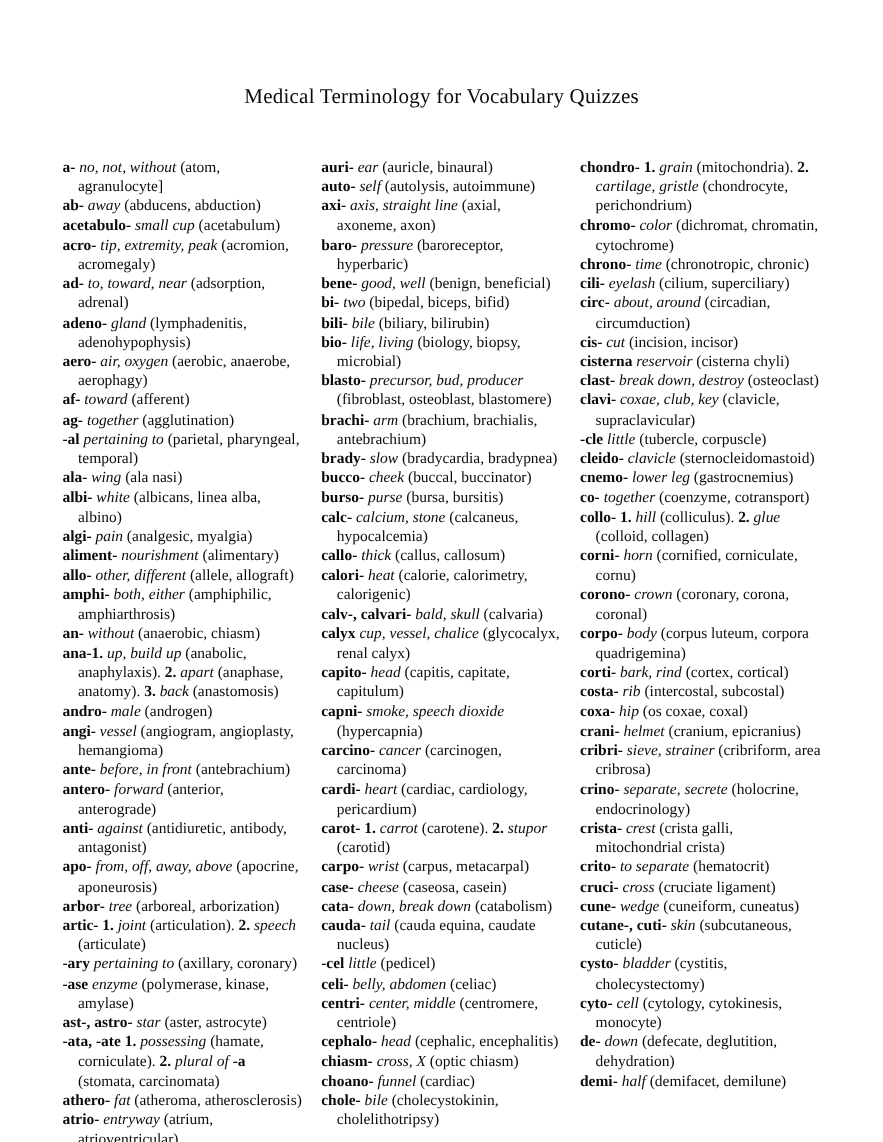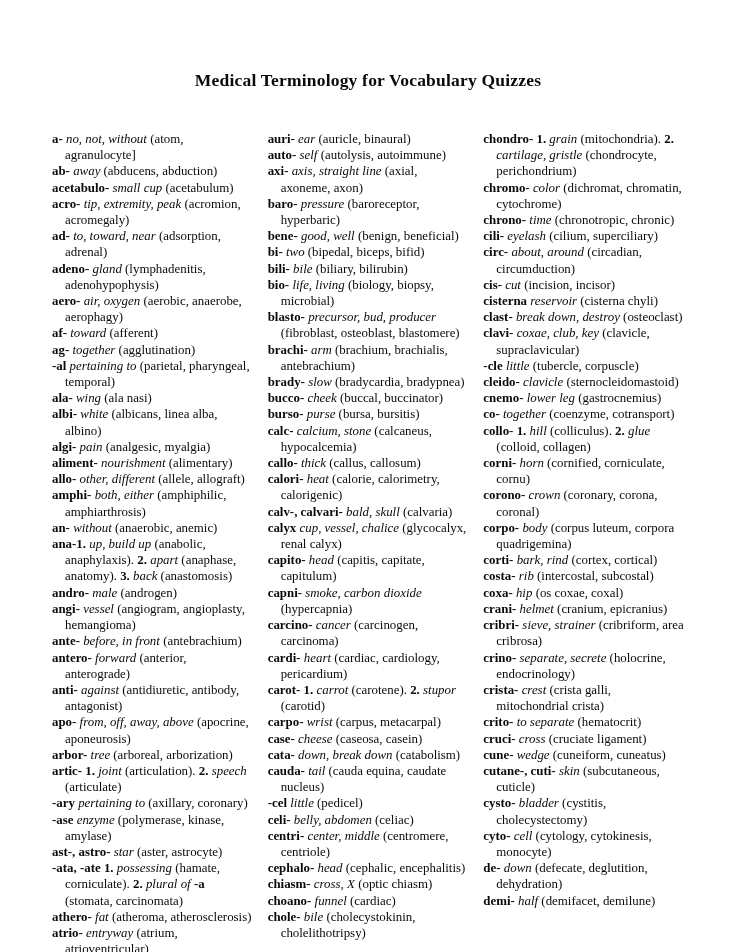--- a/index.html
+++ b/index.html
@@ -9,21 +9,21 @@
     color:#0a0a0a;
     font-family:"Liberation Serif","DejaVu Serif",serif;
   }
   .page{
     width:736px;height:952px;
     box-sizing:border-box;
     padding:70px 40px 30px 40px;
   }
   .title{
     text-align:center;
-    font-weight:bold;
+    font-weight:normal;
     font-size:17.5px;
     letter-spacing:.2px;
     margin:0 0 40px 0;
   }
   .cols{
     display:flex;
     gap:15px;
     padding:0 12px;
   }
   .col{
@@ -56,21 +56,21 @@
         <div class="entry"><span class="b">aero- </span><span class="i">air, oxygen</span><span class="r"> (aerobic, anaerobe, aerophagy)</span></div>
         <div class="entry"><span class="b">af- </span><span class="i">toward</span><span class="r"> (afferent)</span></div>
         <div class="entry"><span class="b">ag- </span><span class="i">together</span><span class="r"> (agglutination)</span></div>
         <div class="entry"><span class="b">-al </span><span class="i">pertaining to</span><span class="r"> (parietal, pharyngeal, temporal)</span></div>
         <div class="entry"><span class="b">ala- </span><span class="i">wing</span><span class="r"> (ala nasi)</span></div>
         <div class="entry"><span class="b">albi- </span><span class="i">white</span><span class="r"> (albicans, linea alba, albino)</span></div>
         <div class="entry"><span class="b">algi- </span><span class="i">pain</span><span class="r"> (analgesic, myalgia)</span></div>
         <div class="entry"><span class="b">aliment- </span><span class="i">nourishment</span><span class="r"> (alimentary)</span></div>
         <div class="entry"><span class="b">allo- </span><span class="i">other, different</span><span class="r"> (allele, allograft)</span></div>
         <div class="entry"><span class="b">amphi- </span><span class="i">both, either</span><span class="r"> (amphiphilic, amphiarthrosis)</span></div>
-        <div class="entry"><span class="b">an- </span><span class="i">without</span><span class="r"> (anaerobic, anemic)</span></div>
+        <div class="entry"><span class="b">an- </span><span class="i">without</span><span class="r"> (anaerobic, chiasm)</span></div>
         <div class="entry"><span class="b">ana-1. </span><span class="i">up, build up</span><span class="r"> (anabolic, anaphylaxis). </span><span class="b">2. </span><span class="i">apart</span><span class="r"> (anaphase, anatomy). </span><span class="b">3. </span><span class="i">back</span><span class="r"> (anastomosis)</span></div>
         <div class="entry"><span class="b">andro- </span><span class="i">male</span><span class="r"> (androgen)</span></div>
         <div class="entry"><span class="b">angi- </span><span class="i">vessel</span><span class="r"> (angiogram, angioplasty, hemangioma)</span></div>
         <div class="entry"><span class="b">ante- </span><span class="i">before, in front</span><span class="r"> (antebrachium)</span></div>
         <div class="entry"><span class="b">antero- </span><span class="i">forward</span><span class="r"> (anterior, anterograde)</span></div>
         <div class="entry"><span class="b">anti- </span><span class="i">against</span><span class="r"> (antidiuretic, antibody, antagonist)</span></div>
         <div class="entry"><span class="b">apo- </span><span class="i">from, off, away, above</span><span class="r"> (apocrine, aponeurosis)</span></div>
         <div class="entry"><span class="b">arbor- </span><span class="i">tree</span><span class="r"> (arboreal, arborization)</span></div>
         <div class="entry"><span class="b">artic- 1. </span><span class="i">joint</span><span class="r"> (articulation). </span><span class="b">2. </span><span class="i">speech</span><span class="r"> (articulate)</span></div>
         <div class="entry"><span class="b">-ary </span><span class="i">pertaining to</span><span class="r"> (axillary, coronary)</span></div>
@@ -93,21 +93,21 @@
         <div class="entry"><span class="b">brachi- </span><span class="i">arm</span><span class="r"> (brachium, brachialis, antebrachium)</span></div>
         <div class="entry"><span class="b">brady- </span><span class="i">slow</span><span class="r"> (bradycardia, bradypnea)</span></div>
         <div class="entry"><span class="b">bucco- </span><span class="i">cheek</span><span class="r"> (buccal, buccinator)</span></div>
         <div class="entry"><span class="b">burso- </span><span class="i">purse</span><span class="r"> (bursa, bursitis)</span></div>
         <div class="entry"><span class="b">calc- </span><span class="i">calcium, stone</span><span class="r"> (calcaneus, hypocalcemia)</span></div>
         <div class="entry"><span class="b">callo- </span><span class="i">thick</span><span class="r"> (callus, callosum)</span></div>
         <div class="entry"><span class="b">calori- </span><span class="i">heat</span><span class="r"> (calorie, calorimetry, calorigenic)</span></div>
         <div class="entry"><span class="b">calv-, calvari- </span><span class="i">bald, skull</span><span class="r"> (calvaria)</span></div>
         <div class="entry"><span class="b">calyx </span><span class="i">cup, vessel, chalice</span><span class="r"> (glycocalyx, renal calyx)</span></div>
         <div class="entry"><span class="b">capito- </span><span class="i">head</span><span class="r"> (capitis, capitate, capitulum)</span></div>
-        <div class="entry"><span class="b">capni- </span><span class="i">smoke, carbon dioxide</span><span class="r"> (hypercapnia)</span></div>
+        <div class="entry"><span class="b">capni- </span><span class="i">smoke, speech dioxide</span><span class="r"> (hypercapnia)</span></div>
         <div class="entry"><span class="b">carcino- </span><span class="i">cancer</span><span class="r"> (carcinogen, carcinoma)</span></div>
         <div class="entry"><span class="b">cardi- </span><span class="i">heart</span><span class="r"> (cardiac, cardiology, pericardium)</span></div>
         <div class="entry"><span class="b">carot- 1. </span><span class="i">carrot</span><span class="r"> (carotene). </span><span class="b">2. </span><span class="i">stupor</span><span class="r"> (carotid)</span></div>
         <div class="entry"><span class="b">carpo- </span><span class="i">wrist</span><span class="r"> (carpus, metacarpal)</span></div>
         <div class="entry"><span class="b">case- </span><span class="i">cheese</span><span class="r"> (caseosa, casein)</span></div>
         <div class="entry"><span class="b">cata- </span><span class="i">down, break down</span><span class="r"> (catabolism)</span></div>
         <div class="entry"><span class="b">cauda- </span><span class="i">tail</span><span class="r"> (cauda equina, caudate nucleus)</span></div>
         <div class="entry"><span class="b">-cel </span><span class="i">little</span><span class="r"> (pedicel)</span></div>
         <div class="entry"><span class="b">celi- </span><span class="i">belly, abdomen</span><span class="r"> (celiac)</span></div>
         <div class="entry"><span class="b">centri- </span><span class="i">center, middle</span><span class="r"> (centromere, centriole)</span></div>

